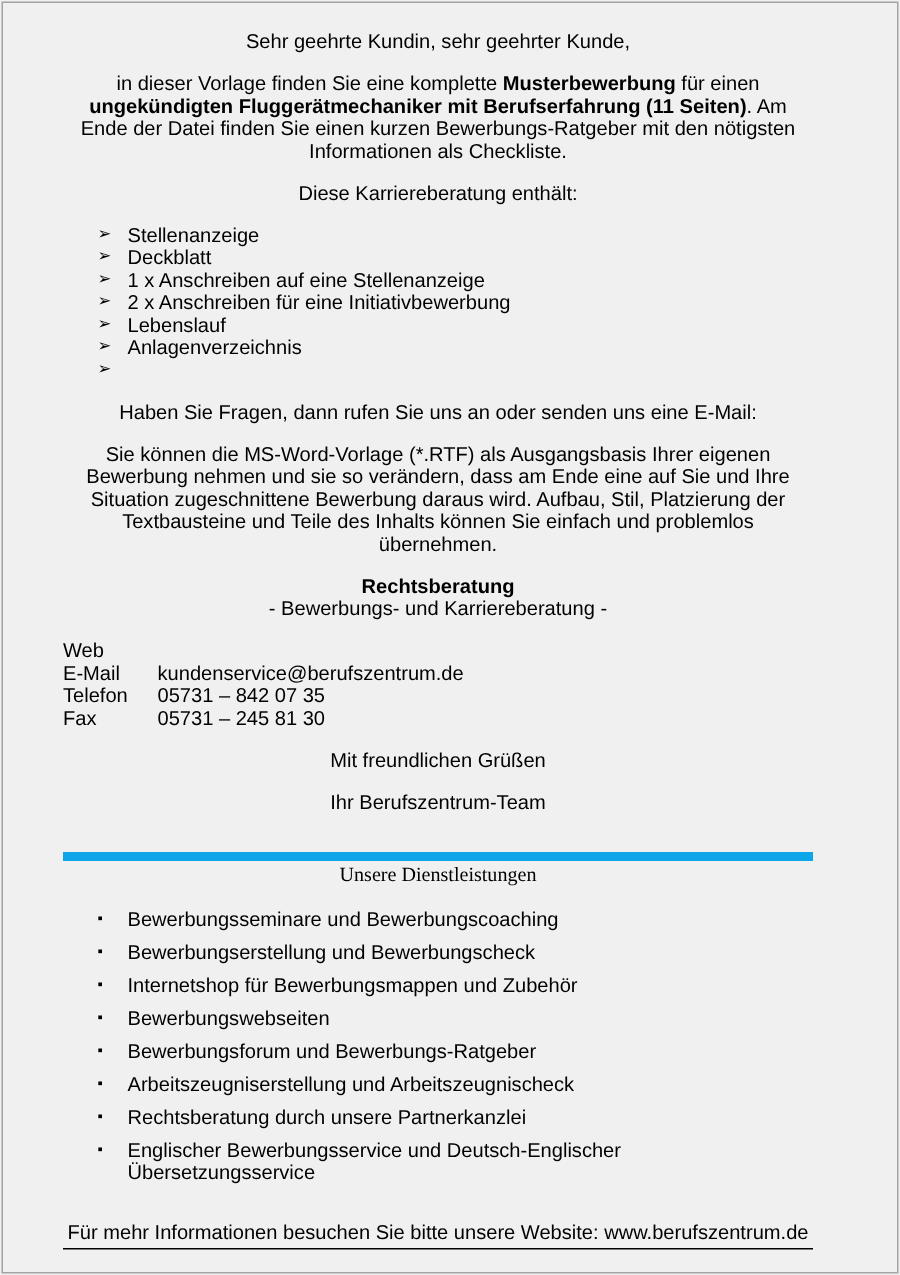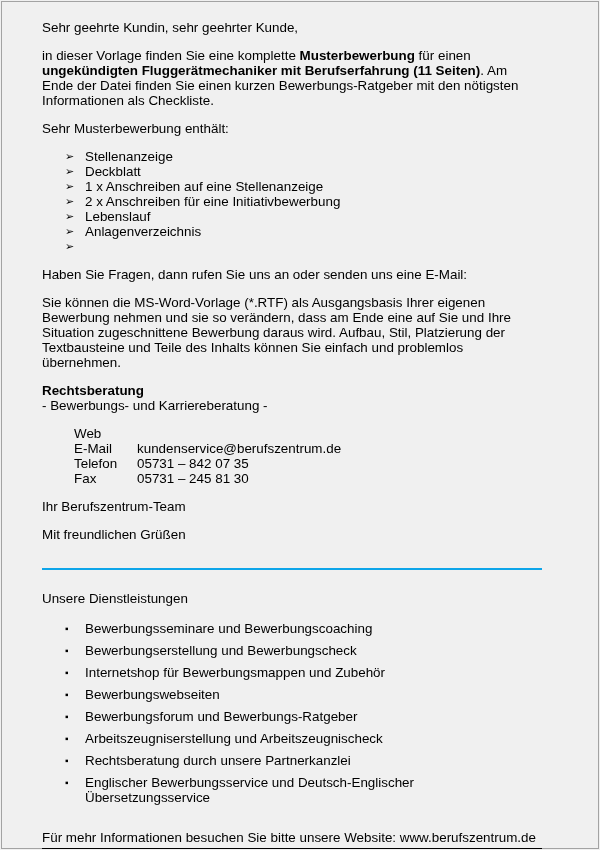--- a/index.html
+++ b/index.html
@@ -16,65 +16,66 @@
   .frame {
     position: absolute; inset: 1px;
     border: 1px solid #a3a3a3;
     pointer-events: none;
   }
   .content {
     position: absolute;
     left: 42px; top: 20px;
     width: 500px;
   }
-  p { margin: 0; }
+  p { margin: 0; text-align: center; }
   .sp { margin-bottom: 13px; }
   b, .bold { font-weight: bold; }
 
   ul { list-style: none; margin: 0; padding: 0; }
   .arrow-list { margin-bottom: 13px; padding-left: 23px; }
   .arrow-list li { display: flex; }
   .arrow-list .bullet {
     width: 20px; flex: 0 0 20px;
     font-size: 11px;
   }
   .square-list { padding-left: 23px; margin-top: 15px; }
   .square-list li { display: flex; margin-bottom: 7px; }
   .square-list .bullet {
     width: 20px; flex: 0 0 20px;
     font-size: 10px;
   }
 
   .contact-table { margin-bottom: 13px; }
   .contact-row { display: flex; }
-  .contact-label { width: 63px; flex: 0 0 63px; margin-left: 32px; }
+  .contact-label { width: 63px; flex: 0 0 63px; }
 
   .services-heading {
     margin-top: 26px;
-    border-top: 2px solid #0ea5e9;
-    padding-top: 21px;
+    border-top: 6px solid #0ea5e9;
+    padding-top: 1px;
+    font-family: Liberation Serif, serif;
   }
   .website-line {
     margin-top: 25px;
     border-bottom: 1px solid #000;
     padding-bottom: 3px;
   }
 </style>
 </head>
 <body>
 
 <div class="frame"></div>
 
 <main class="content">
 
   <p class="sp">Sehr geehrte Kundin, sehr geehrter Kunde,</p>
 
   <p class="sp"><span>in dieser Vorlage finden Sie eine komplette </span><b>Musterbewerbung</b><span> für einen </span><b>ungekündigten Fluggerätmechaniker mit Berufserfahrung (11 Seiten)</b><span>. Am Ende der Datei finden Sie einen kurzen Bewerbungs-Ratgeber mit den nötigsten Informationen als Checkliste.</span></p>
 
-  <p class="sp">Sehr Musterbewerbung enthält:</p>
+  <p class="sp">Diese Karriereberatung enthält:</p>
 
   <ul class="arrow-list">
     <li>
         <span class="bullet">➢</span>
         <span>Stellenanzeige</span>
       </li>
     <li>
         <span class="bullet">➢</span>
         <span>Deckblatt</span>
       </li>
@@ -119,23 +120,23 @@
     <div class="contact-row">
       <span class="contact-label">Telefon</span>
       <span class="contact-value">05731 – 842 07 35</span>
     </div>
     <div class="contact-row">
       <span class="contact-label">Fax</span>
       <span class="contact-value">05731 – 245 81 30</span>
     </div>
   </div>
 
+  <p class="sp">Mit freundlichen Grüßen</p>
+
   <p class="sp">Ihr Berufszentrum-Team</p>
-
-  <p class="sp">Mit freundlichen Grüßen</p>
 
   <p class="services-heading">Unsere Dienstleistungen</p>
 
   <ul class="square-list">
     <li>
         <span class="bullet">▪</span>
         <span>Bewerbungsseminare und Bewerbungscoaching</span>
       </li>
     <li>
         <span class="bullet">▪</span>

